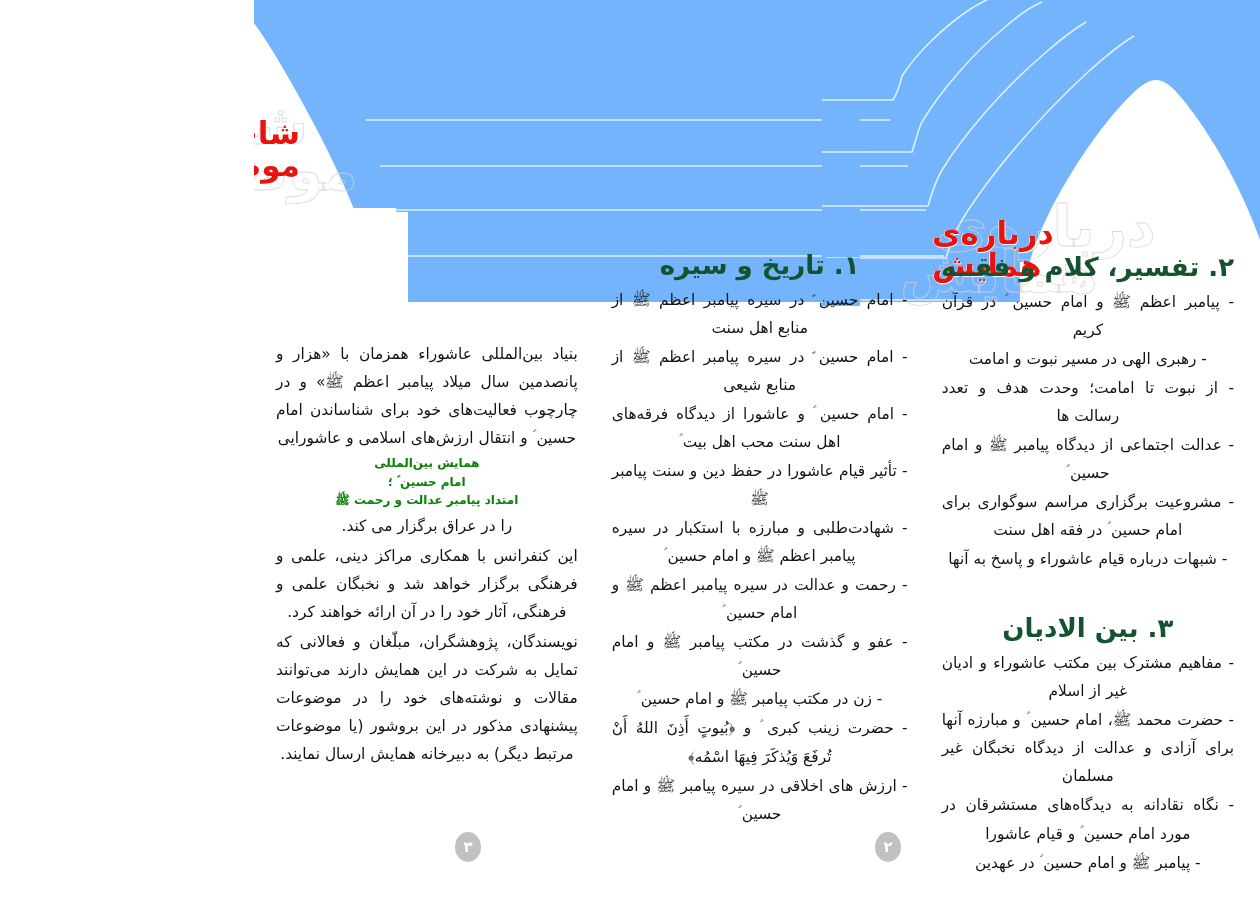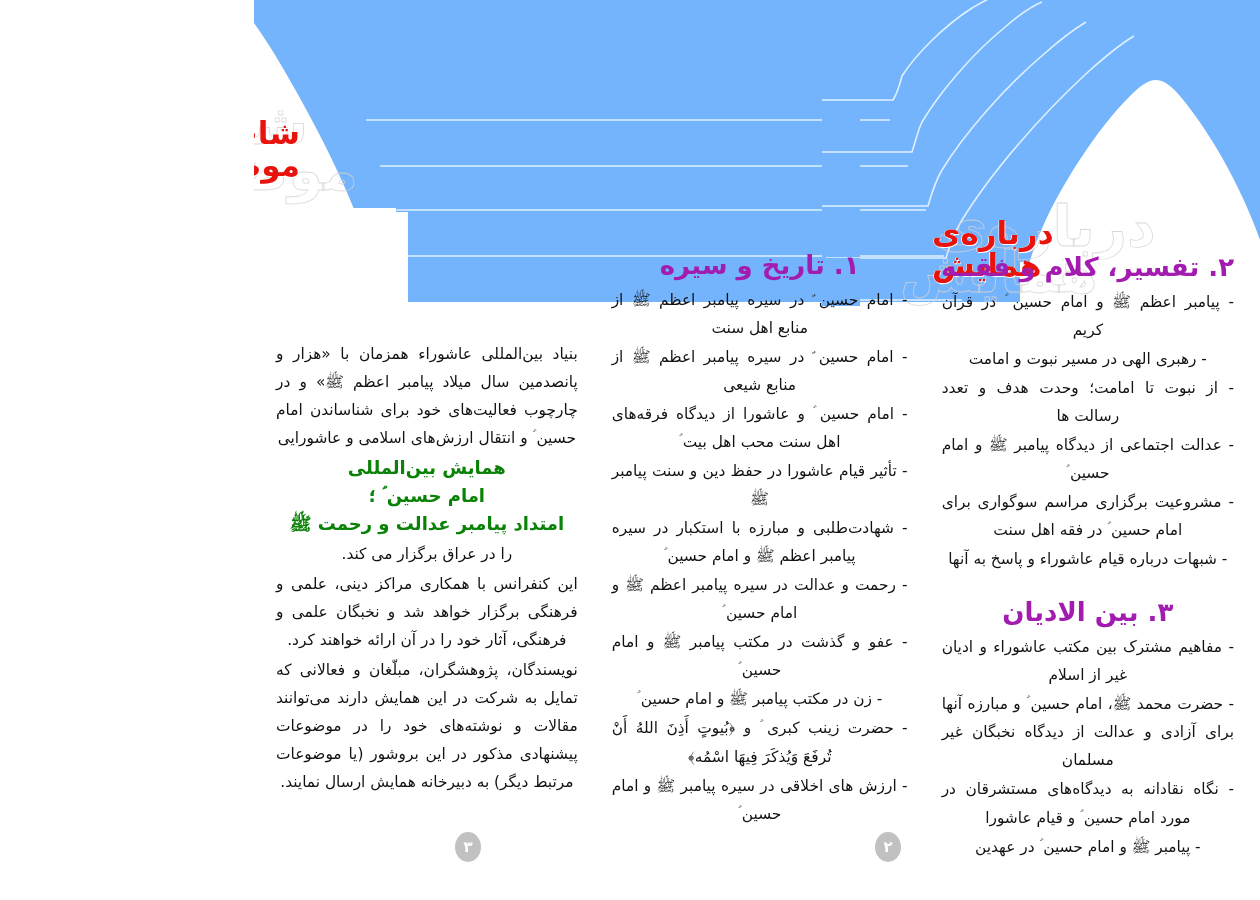--- a/index.html
+++ b/index.html
@@ -92,21 +92,21 @@
     right: 28px;
     width: 300px;
     text-align: left;
   }
   #title-about .fancy-front { text-align: left; }
   #title-about .fancy-ghost.l1 { top: -20px; left: 4px; right: auto; }
   #title-about .fancy-ghost.l2 { top: 26px;  left: -32px; right: auto; }
 
   
   .section-heading {
-    color: #a21caf;
+    color: #14532d;
     font-size: 26px;
     font-weight: 700;
     text-align: center;
     margin: 0 0 6px 0;
     letter-spacing: -0.4px;
     direction: rtl;
     white-space: nowrap;
   }
 
   
@@ -127,21 +127,21 @@
   .para {
     margin: 0 0 2px 0;
     text-align: justify;
     text-align-last: center;
   }
   .green-block {
     color: #0a8207;
     font-weight: 700;
     text-align: center;
     text-align-last: center;
-    font-size: 18px;
+    font-size: 12px;
     line-height: 1.55;
     margin: 2px 0 2px 0;
     direction: rtl;
   }
   .green-block span { display: block; }
 
   
   .page-badge {
     position: absolute;
     bottom: 38px;
@@ -167,21 +167,21 @@
     position: absolute;
     left: 0;
     right: 0;
     box-sizing: border-box;
   }
   #left-content  { top: 252px; padding: 0 26px 0 18px; }
   #mid-content   { top: 250px; padding: 0 16px 0 14px; }
   #right-content { top: 320px; padding: 0 20px 0 22px; }
 
   .sec { margin-bottom: 18px; }
-  #sec-interfaith { margin-top: 24px; }
+  #sec-interfaith { margin-top: 40px; }
 </style>
 </head>
 <body>
 
 <div id="page">
 
   <svg id="bg-art" viewBox="0 0 1260 900" preserveAspectRatio="none">
 
     <rect x="0" y="0" width="1260" height="302" fill="#74b4fc"></rect>
 

